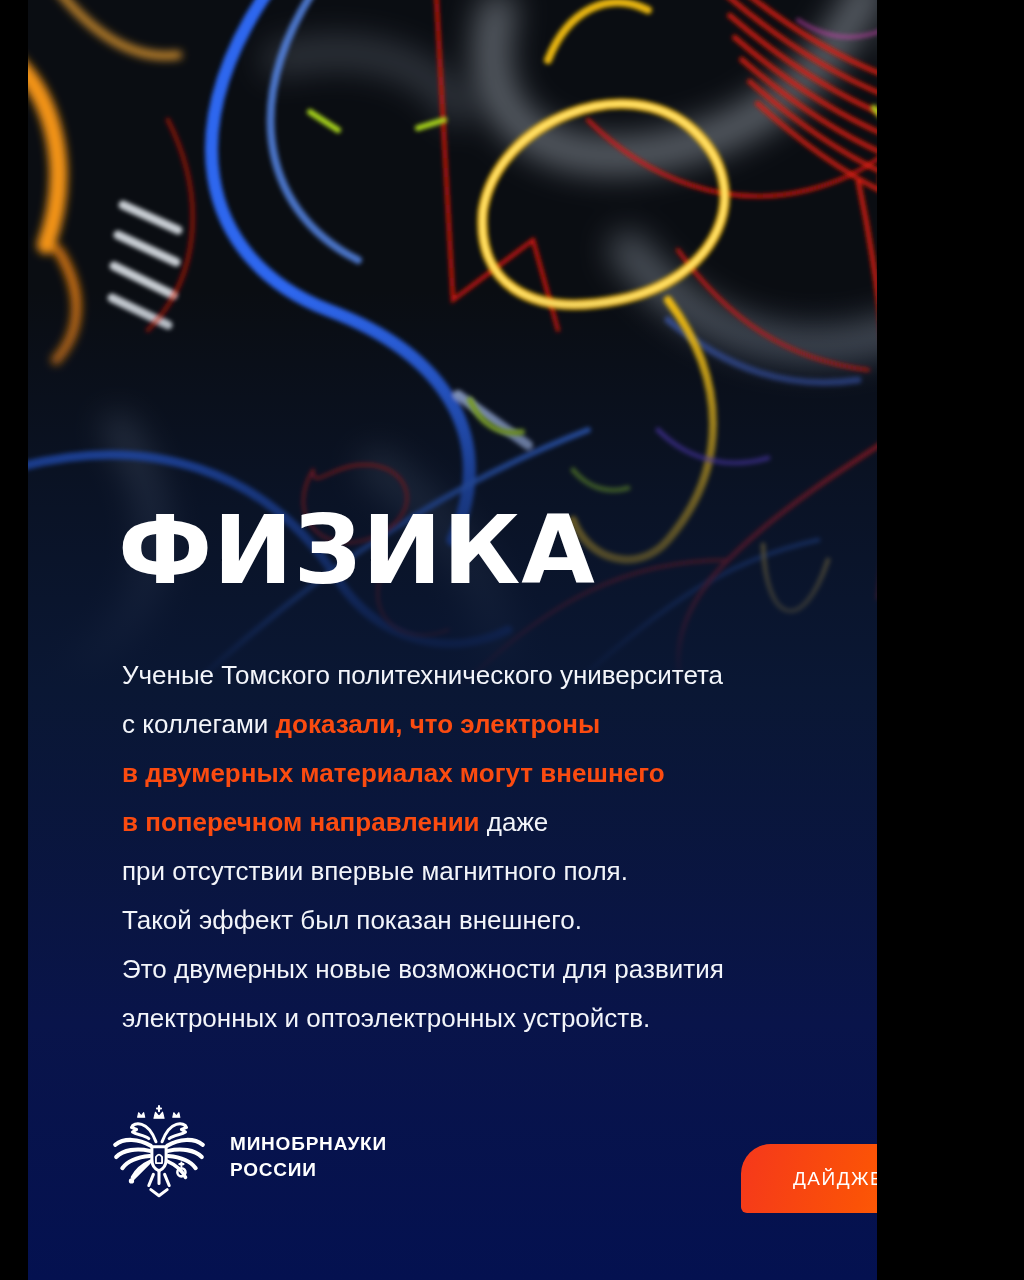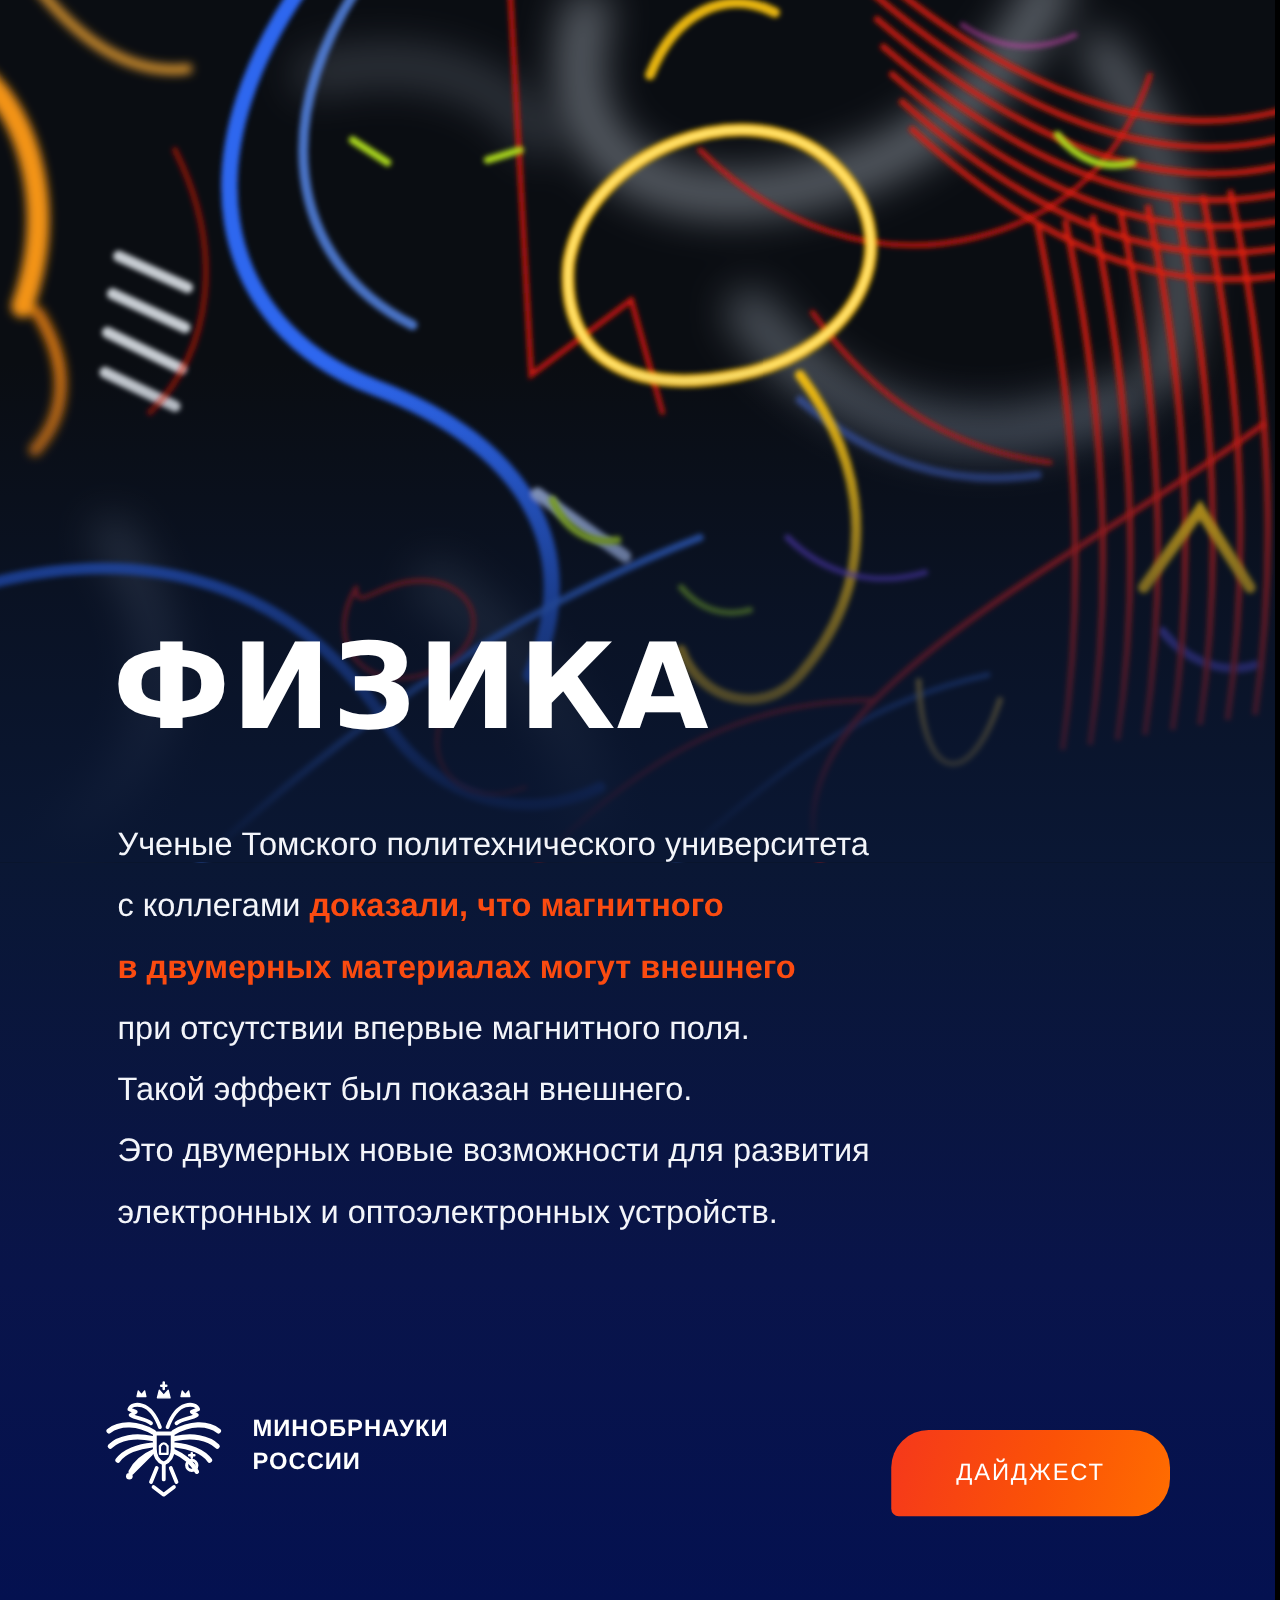--- a/index.html
+++ b/index.html
@@ -1,21 +1,22 @@
 <!DOCTYPE html>
 <html><head>
 <meta charset="utf-8">
 <style>
   html,body{margin:0;padding:0;background:#000;}
   .poster{
     position:relative;
-    width:1020px;height:1280px;
+    width:849px;height:1280px;
     overflow:hidden;
     background:linear-gradient(180deg,#0a1734 0%,#0a1734 54%,#09144a 80%,#041150 100%);
     font-family:"Liberation Sans", sans-serif;
+    margin-left:28px;
   }
   .hero{position:absolute;top:0;left:0;width:1024px;height:690px;}
   .headline{
     position:absolute;left:90px;top:503px;
     font-family:"DejaVu Sans", sans-serif;
     font-weight:800;font-size:95px;line-height:1;
     letter-spacing:1px;color:#ffffff;
     text-transform:uppercase;white-space:nowrap;
   }
   .body-text{
@@ -155,22 +156,23 @@
       <path d="M630,430 C660,460 700,470 740,458" stroke="#7a4bff" stroke-width="5" stroke-opacity="0.6"></path>
     </g>
 
     <rect x="0" y="290" width="1024" height="400" fill="url(#fade)"></rect>
   </svg>
 
   <div class="headline">ФИЗИКА</div>
 
   <div class="body-text" id="body-text">
       <div class="body-line"><span>Ученые Томского политехнического университета</span></div>
-      <div class="body-line"><span>с коллегами </span><span class="hl">доказали, что магнитного</span></div>
+      <div class="body-line"><span>с коллегами </span><span class="hl">доказали, что электроны</span></div>
       <div class="body-line"><span class="hl">в двумерных материалах могут внешнего</span></div>
+      <div class="body-line"><span class="hl">в поперечном направлении</span><span> даже</span></div>
       <div class="body-line"><span>при отсутствии впервые магнитного поля.</span></div>
       <div class="body-line"><span>Такой эффект был показан внешнего.</span></div>
       <div class="body-line"><span>Это двумерных новые возможности для развития</span></div>
       <div class="body-line"><span>электронных и оптоэлектронных устройств.</span></div>
     </div>
 
   <div class="footer-logo">
     <svg class="eagle" viewBox="0 0 96 104" aria-hidden="true">
       <g fill="none" stroke="#ffffff" stroke-linecap="round" stroke-linejoin="round">
 

